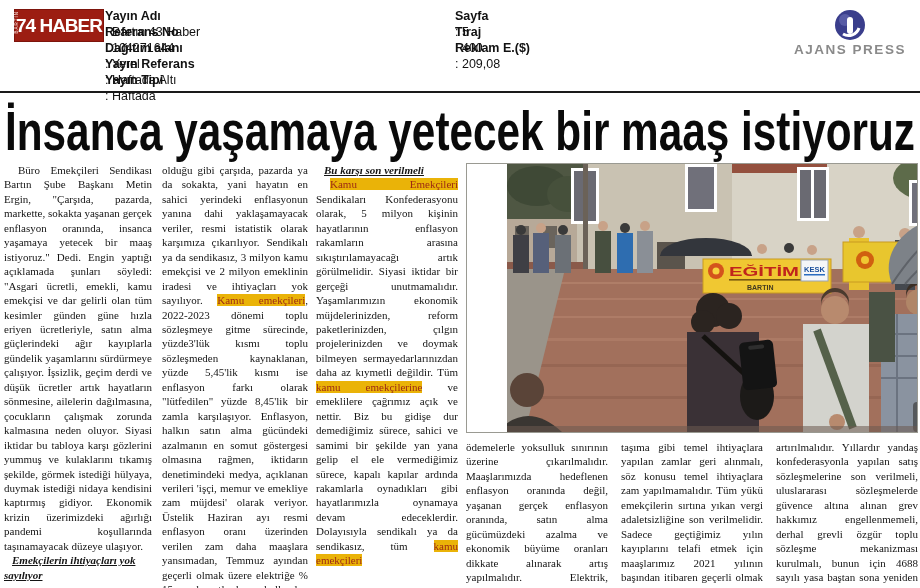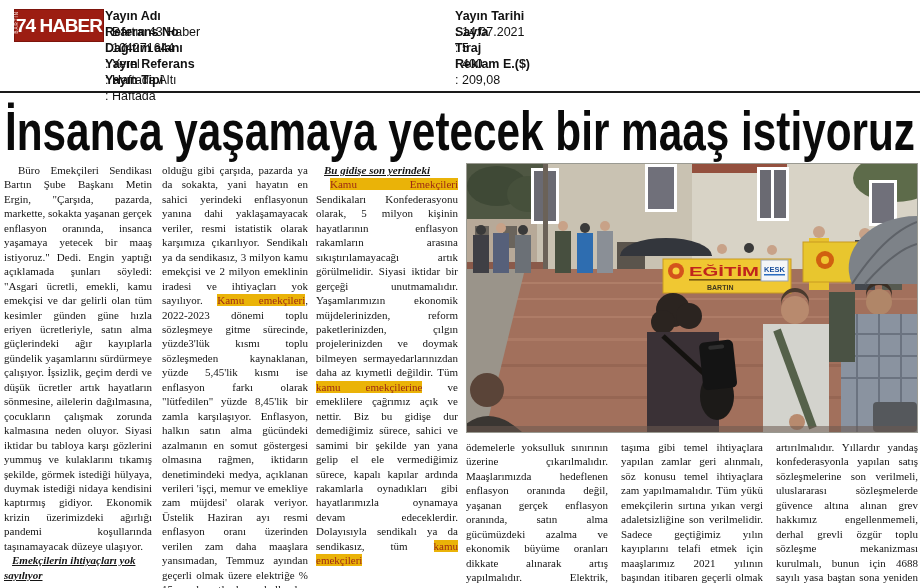--- a/index.html
+++ b/index.html
@@ -35,21 +35,21 @@
   #col4{left:466px;top:440px;width:142px;height:148px;}
   #col5{left:621px;top:440px;width:142px;height:148px;}
   #col6{left:776px;top:440px;width:142px;height:148px;}
   .blk{margin:0;}
   .blk.ind{text-indent:14px;}
   .blk.subhead{font-weight:bold;font-style:italic;text-decoration:underline;
        text-indent:8px;text-align:left;}
   .hl{background:#eab308;color:#9c2a14;}
   
   #photo{position:absolute;left:466px;top:163px;width:452px;height:270px;
-         border:1px solid #9a9a92;box-sizing:border-box;overflow:hidden;}
+         border:1px solid #9a9a92;box-sizing:border-box;overflow:hidden;padding-left:40px;}
 </style>
 </head>
 <body>
 
 <div id="page">
 
   <div id="header">
     <div id="logo">
       <span class="side">BARTIN</span>
       <span class="main">74 HABER</span>
@@ -73,56 +73,61 @@
         <span class="fvalue">Haftada Altı</span>
       </div>
       <div class="frow">
         <span class="flabel">Yayın Tipi</span>
         <span class="fvalue">Haftada</span>
       </div>
     </div>
 
     <div class="fields" id="fields-right">
       <div class="frow">
-        <span class="flabel">Yayın Tarihi</span>
-        <span class="fvalue">14.07.2021</span>
-      </div>
-      <div class="frow">
         <span class="flabel">Sayfa</span>
         <span class="fvalue">5</span>
       </div>
       <div class="frow">
         <span class="flabel">Tiraj</span>
         <span class="fvalue">400</span>
       </div>
       <div class="frow">
         <span class="flabel">Reklam E.($)</span>
         <span class="fvalue">209,08</span>
       </div>
     </div>
 
+    <div id="agency">
+      <svg width="130" height="34" viewBox="0 0 130 34">
+        <circle cx="65" cy="17" r="15" fill="#3a3e8c"></circle>
+        <circle cx="60" cy="12" r="6" fill="#6a6fb5" opacity="0.6"></circle>
+        <rect x="62" y="9" width="6" height="17" rx="3" fill="#fff"></rect>
+        <path d="M58 26 A11 11 0 0 0 74 20" stroke="#fff" stroke-width="3" fill="none"></path>
+      </svg>
+      <div class="txt">AJANS PRESS</div>
+    </div>
 
     <div id="hdr-rule"></div>
   </div>
 
   <div id="headline-wrap">
     <svg width="920" height="66" viewBox="0 0 920 66">
       <text x="5" y="54" font-family="Liberation Sans, sans-serif" font-weight="bold" font-size="56" fill="#0a0a0a" textLength="910" lengthAdjust="spacingAndGlyphs">İnsanca yaşamaya yetecek bir maaş istiyoruz</text>
     </svg>
   </div>
 
   <div class="col" id="col1">
       <div class="blk para ind"><span>Büro Emekçileri Sendikası Bartın Şube Başkanı Metin Ergin, "Çarşıda, pazarda, markette, sokakta yaşanan gerçek enflasyon oranında,  insanca yaşamaya yetecek bir maaş istiyoruz." Dedi. Engin yaptığı açıklamada şunları söyledi: "Asgari ücretli, emekli, kamu emekçisi ve dar gelirli olan tüm kesimler günden güne hızla eriyen ücretleriyle, satın alma güçlerindeki ağır kayıplarla gündelik yaşamlarını sürdürmeye çalışıyor. İşsizlik, geçim derdi ve düşük ücretler artık hayatların sönmesine, ailelerin dağılmasına, çocukların çalışmak zorunda kalmasına neden oluyor. Siyasi iktidar bu tabloya karşı gözlerini yummuş ve kulaklarını tıkamış şekilde, görmek istediği hülyaya, duymak istediği nidaya kendisini kaptırmış gidiyor. Ekonomik krizin üzerimizdeki ağırlığı pandemi koşullarında taşınamayacak düzeye ulaşıyor.</span></div>
       <div class="blk subhead"><span>Emekçilerin ihtiyaçları yok sayılıyor</span></div>
     </div>
   <div class="col" id="col2">
       <div class="blk para"><span>olduğu gibi çarşıda, pazarda ya da sokakta, yani hayatın en sahici yerindeki enflasyonun yanına dahi yaklaşamayacak veriler, resmi istatistik olarak karşımıza çıkarılıyor. Sendikalı ya da sendikasız, 3 milyon kamu emekçisi ve 2 milyon emeklinin iradesi ve ihtiyaçları yok sayılıyor. </span><span class="hl">Kamu emekçileri</span><span>, 2022-2023 dönemi toplu sözleşmeye gitme sürecinde, yüzde3'lük kısmı toplu sözleşmeden kaynaklanan, yüzde 5,45'lik kısmı ise enflasyon farkı olarak "lütfedilen" yüzde 8,45'lik bir zamla karşılaşıyor. Enflasyon, halkın satın alma gücündeki azalmanın en somut göstergesi olmasına rağmen, iktidarın denetimindeki medya, açıklanan verileri 'işçi, memur ve emekliye zam müjdesi' olarak veriyor. Üstelik Haziran ayı resmi enflasyon oranı üzerinden verilen zam daha maaşlara yansımadan, Temmuz ayından geçerli olmak üzere elektriğe % 15, konutlarda kullanılan doğalgaza ise yüzde 12 zam yapılıyor. Siyasi iktidarın kaşıkla verdiğini kepçeyle alma politikası yıllara kıyaslandığında ise kaşığın giderek küçüldüğü, kepçenin ise devasa boyutlara</span></div>
     </div>
   <div class="col" id="col3">
-      <div class="blk subhead"><span>Bu gidişe son yerindeki</span></div>
+      <div class="blk subhead"><span>Bu karşı son verilmeli</span></div>
       <div class="blk para ind"><span class="hl">Kamu Emekçileri</span><span> Sendikaları Konfederasyonu olarak, 5 milyon kişinin hayatlarının enflasyon rakamların arasına sıkıştırılamayacağı artık görülmelidir. Siyasi iktidar bir gerçeği unutmamalıdır. Yaşamlarımızın ekonomik müjdelerinizden, reform paketlerinizden, çılgın projelerinizden ve doymak bilmeyen sermayedarlarınızdan daha az kıymetli değildir. Tüm </span><span class="hl">kamu emekçilerine</span><span> ve emeklilere çağrımız açık ve nettir. Biz bu gidişe dur demediğimiz sürece, sahici ve samimi bir şekilde yan yana gelip el ele vermediğimiz sürece, kapalı kapılar ardında rakamlarla oynadıkları gibi hayatlarımızla oynamaya devam edeceklerdir. Dolayısıyla sendikalı ya da sendikasız, tüm </span><span class="hl">kamu emekçileri</span></div>
     </div>
   <div class="col" id="col4">
       <div class="blk para"><span>ödemelerle yoksulluk sınırının üzerine çıkarılmalıdır. Maaşlarımızda hedeflenen enflasyon oranında değil, yaşanan gerçek enflasyon oranında, satın alma gücümüzdeki azalma ve ekonomik büyüme oranları dikkate alınarak artış yapılmalıdır. Elektrik, doğalgaz, su, akaryakıt, ekmek, toplu</span></div>
     </div>
   <div class="col" id="col5">
       <div class="blk para"><span>taşıma gibi temel ihtiyaçlara yapılan zamlar geri alınmalı, söz konusu temel ihtiyaçlara zam yapılmamalıdır. Tüm yükü emekçilerin sırtına yıkan vergi adaletsizliğine son verilmelidir. Sadece geçtiğimiz yılın kayıplarını telafi etmek için maaşlarımız 2021 yılının başından itibaren geçerli olmak üzere seyyanen 1000 (bin) TL</span></div>
     </div>
   <div class="col" id="col6">
       <div class="blk para"><span>artırılmalıdır. Yıllardır yandaş konfederasyonla yapılan satış sözleşmelerine son verilmeli, uluslararası sözleşmelerde güvence altına alınan grev hakkımız engellenmemeli, derhal grevli özgür toplu sözleşme mekanizması kurulmalı, bunun için 4688 sayılı yasa baştan sona yeniden düzenlenmelidir."</span></div>

